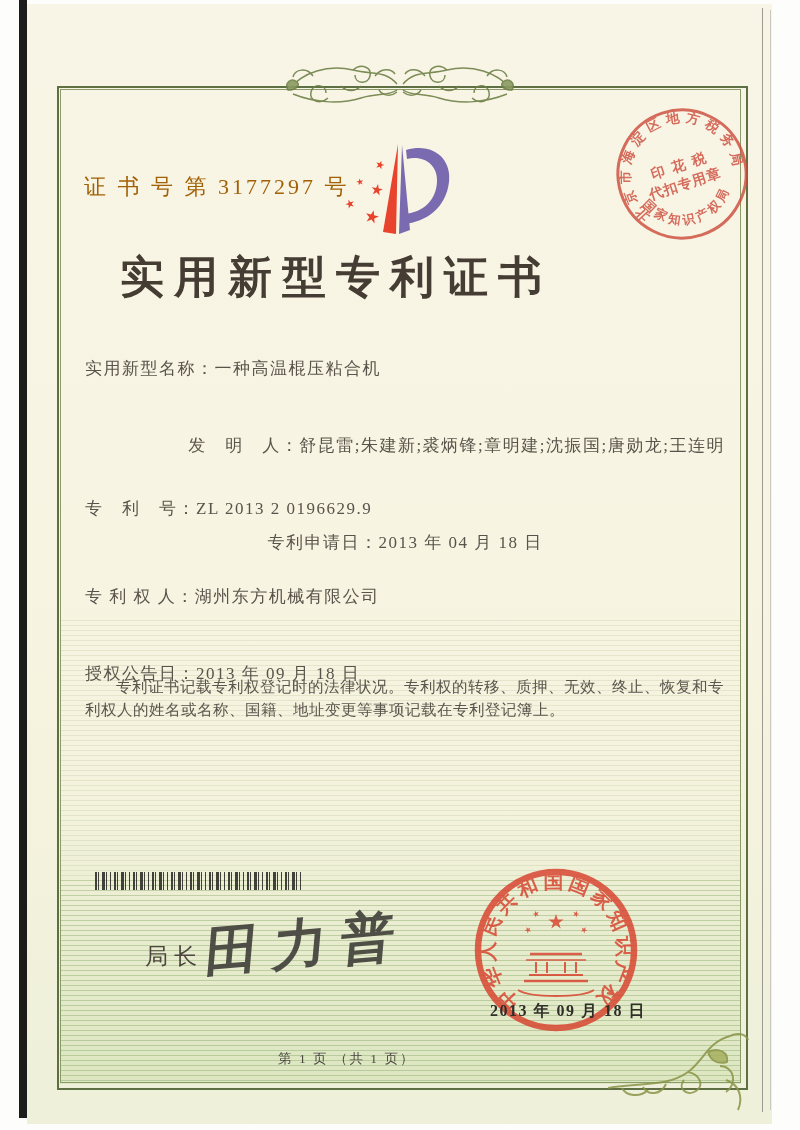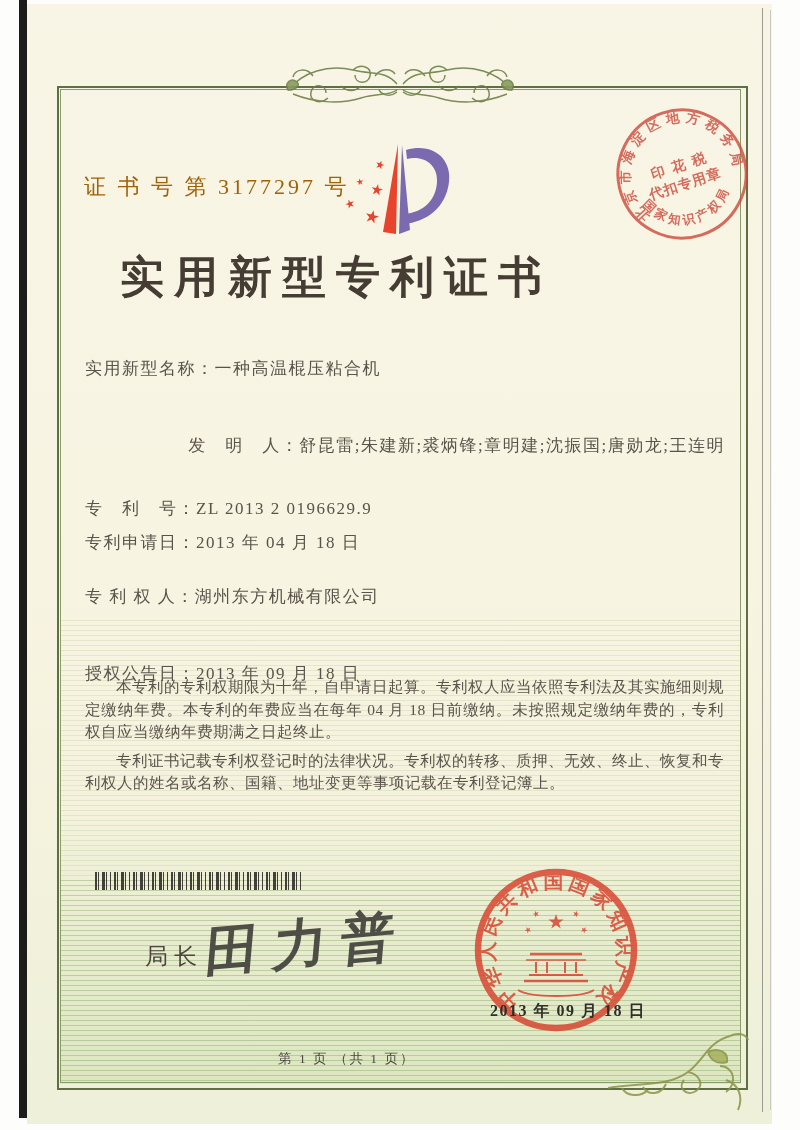--- a/index.html
+++ b/index.html
@@ -27,21 +27,21 @@
     background:linear-gradient(180deg,rgba(214,228,186,0) 0%,rgba(205,222,172,0.55) 100%);z-index:2;}
   .waves1{left:60px;top:620px;width:681px;height:260px;opacity:.16;
     background:repeating-linear-gradient(to bottom,#7fa05e 0 1px,transparent 1px 5px);z-index:2;}
   .waves2{left:60px;top:880px;width:681px;height:204px;opacity:.4;
     background:repeating-linear-gradient(to bottom,#7fa05e 0 1px,transparent 1px 5px);z-index:2;}
   
   .cert-no{left:84px;top:140px;width:320px;font-size:22px;letter-spacing:3px;color:#a16207;z-index:5;margin-top:32px;}
   .title{left:0;top:248px;width:672px;text-align:center;font-size:44px;font-weight:600;
     letter-spacing:10px;color:#453c33;z-index:5;}
   .field{left:85px;width:640px;font-size:17px;color:#5a534b;letter-spacing:1.5px;z-index:5;white-space:nowrap;}
-  .f-name{top:357px;}.f-inv{top:434px;text-align:right;}.f-pno{top:497px;}.f-fdate{top:531px;}.f-patentee{top:585px;}.f-gdate{top:652px;margin-top:10px;}
+  .f-name{top:357px;}.f-inv{top:434px;text-align:right;}.f-pno{top:497px;}.f-fdate{top:531px;text-align:center;}.f-patentee{top:585px;}.f-gdate{top:652px;margin-top:10px;}
   .body-text{left:85px;top:676px;width:639px;font-size:15.5px;line-height:22.5px;
     color:#5b544c;text-align:justify;z-index:5;}
   .body-text p{margin:0 0 6px 0;text-indent:2em;letter-spacing:0.5px;}
   .barcode{left:95px;top:872px;width:206px;height:18px;z-index:5;opacity:.85;
     background:repeating-linear-gradient(90deg,#23231f 0 2px,transparent 2px 3px,#23231f 3px 4px,transparent 4px 7px,#23231f 7px 10px,transparent 10px 11px,#23231f 11px 12px,transparent 12px 15px,#23231f 15px 16px,transparent 16px 19px);}
   .sig-label{left:145px;top:941px;font-size:23px;letter-spacing:6px;color:#4c463e;z-index:5;}
   .sig-name{left:205px;top:908px;font-size:54px;font-weight:700;color:#3b3a35;letter-spacing:14px;
     transform:rotate(-5deg) skewX(-10deg);opacity:.88;z-index:5;}
   .seal-svg{left:468px;top:862px;z-index:6;}
   .seal-date{left:490px;top:1001px;font-size:16px;font-weight:600;letter-spacing:1.5px;color:#302e29;z-index:7;white-space:nowrap;}
@@ -147,21 +147,20 @@
   <span>专利申请日：</span><span>2013 年 04 月 18 日</span>
 </div>
 <div class="abs field f-patentee">
   <span>专 利 权 人：</span><span>湖州东方机械有限公司</span>
 </div>
 <div class="abs field f-gdate">
   <span>授权公告日：</span><span>2013 年 09 月 18 日</span>
 </div>
 
 <div class="abs body-text">
-  <p>本专利的专利权期限为十年，自申请日起算。专利权人应当依照专利法及其实施细则规定缴纳年费。本专利的年费应当在每年 04 月 18 日前缴纳。未按照规定缴纳年费的，专利权自应当缴纳年费期满之日起终止。</p>
   <p>专利证书记载专利权登记时的法律状况。专利权的转移、质押、无效、终止、恢复和专利权人的姓名或名称、国籍、地址变更等事项记载在专利登记簿上。</p>
 </div>
 
 <div class="abs barcode"></div>
 
 <div class="abs sig-label">局长</div>
 <div class="abs sig-name">田力普</div>
 
 <svg class="abs seal-svg" width="180" height="180" viewBox="0 0 180 180">
   <g opacity="0.82">

